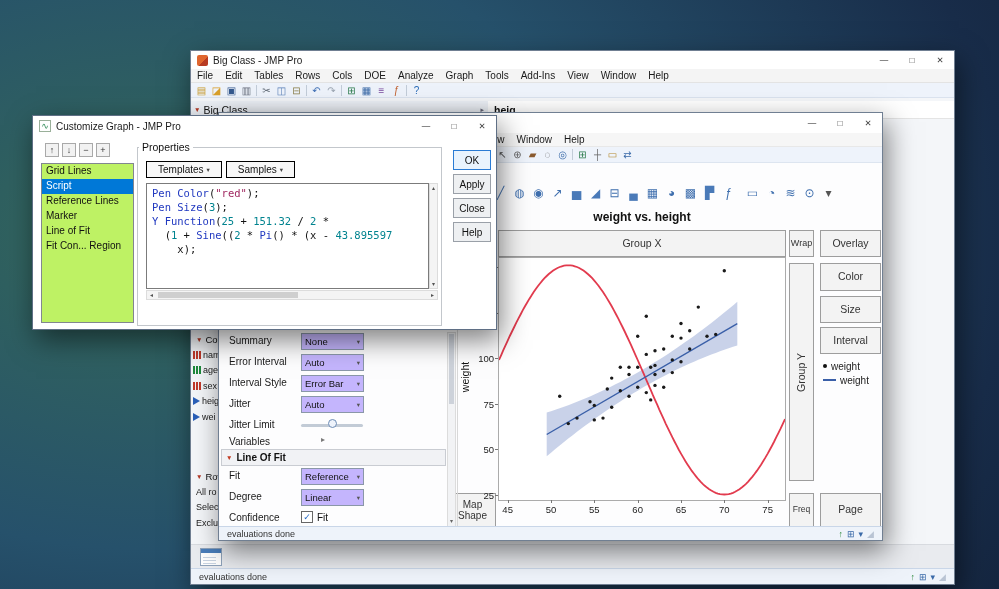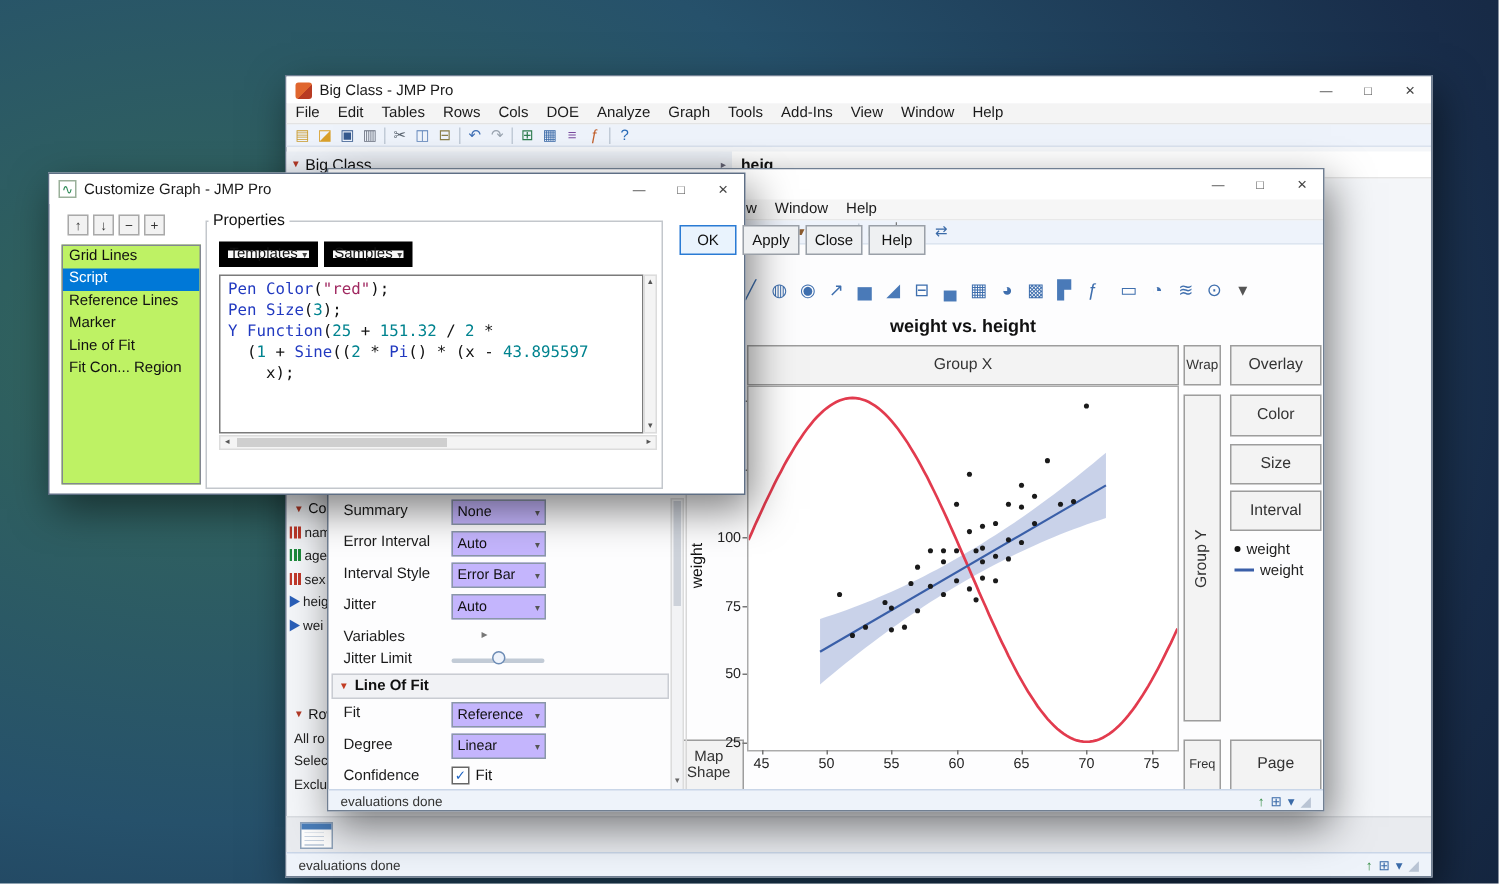--- a/index.html
+++ b/index.html
@@ -98,34 +98,34 @@
 #gb-win .statusbar{height:14px}
 
 #dlg{left:32px;top:115px;width:465px;height:215px;background:#fff;border:1px solid #5f6f85;z-index:3}
 #dlg .titlebar{height:20px}
 #dlg-icon{width:12px;height:12px;margin-left:6px;background:#fff;border:1px solid #9ab09a;font-size:9px;line-height:10px;text-align:center;color:#2e8b57;flex:none}
 #dlg-navs{position:absolute;left:12px;top:27px;display:flex;gap:3px}
 .navbtn{width:14px;height:14px;background:#f2f2f2;border:1px solid #a9a9a9;font-size:9px;line-height:12px;text-align:center;color:#333}
 #props-label{position:absolute;left:106px;top:25px;font-size:10.5px;background:#fff;padding:0 3px;z-index:2;color:#111}
 #props-box{position:absolute;left:104px;top:31px;width:305px;height:179px;border:1px solid #c3c7cc}
 #tplbtns{position:absolute;left:8px;top:13px;display:flex;gap:4px}
-.tplbtn{height:17px;background:#f7f7f7;border:6px solid #000000;display:flex;align-items:center;gap:3px;padding:0 1px;font-size:10px;color:#111}
+.tplbtn{height:17px;background:#f7f7f7;border:1px solid #000000;display:flex;align-items:center;gap:3px;padding:0 11px;font-size:10px;color:#111}
 .tplbtn .chev{font-size:6.5px;color:#444}
 #code{position:absolute;left:8px;top:35px;width:283px;height:106px;border:1px solid #7b7b7b;background:#fff;font-family:"DejaVu Sans Mono",monospace;font-size:10.5px;line-height:14px;padding:2px 0 0 5px;overflow:hidden}
 .code-line{white-space:pre}
 .tok-fn{color:#2139c0}.tok-num{color:#00838f}.tok-str{color:#a02860}.tok-p{color:#111}.tok-op{color:#111}.tok-var{color:#111}
 #code-vscroll{position:absolute;left:291px;top:35px;width:9px;height:106px;background:#f4f4f4;border:1px solid #dcdcdc;font-size:6px;color:#555;text-align:center}
 #code-vscroll .va{position:absolute;left:0;right:0;height:8px;line-height:8px}
 #code-hscroll{position:absolute;left:8px;top:142px;width:292px;height:10px;background:#f4f4f4;border:1px solid #dcdcdc;font-size:6px;color:#555}
 #code-hscroll .ha{position:absolute;top:0;width:9px;height:8px;line-height:8px;text-align:center}
 #code-hscroll .hthumb{position:absolute;left:11px;top:1px;width:140px;height:6px;background:#cfcfcf}
 #plist{position:absolute;left:8px;top:47px;width:93px;height:160px;border:1px solid #828790;background:#bef264;overflow:hidden}
 .dlist-item{height:15px;font-size:10px;padding:1px 0 0 4px;color:#111;white-space:nowrap}
 .dlist-item.selected{background:#0078d7;color:#fff}
-#dlg-buttons{position:absolute;left:420px;top:34px;display:flex;flex-direction:row;gap:4px}
+#dlg-buttons{position:absolute;left:420px;top:34px;display:flex;flex-direction:column;gap:4px}
 .abtn{width:38px;height:20px;background:#eef0f2;border:1px solid #9aa0a8;font-size:10px;display:flex;align-items:center;justify-content:center;color:#111}
 .abtn.default{border:1px solid #2a7bd4;background:#e9f3fd}
 </style>
 </head>
 <body>
 
 <div class="desktop">
 
   <div class="win" id="main-win">
     <div class="titlebar">
@@ -377,28 +377,28 @@
             <span class="chev">▾</span>
           </span>
         </div>
         <div class="cp-row cp-dropdown">
           <span class="cp-label">Jitter</span>
           <span class="cp-dd">
             <span class="cp-dd-val">Auto</span>
             <span class="chev">▾</span>
           </span>
         </div>
-        <div class="cp-row cp-disclosure">
-          <span class="cp-label">Variables</span>
-          <span class="cp-disc">▸</span>
-        </div>
         <div class="cp-row cp-slider">
           <span class="cp-label">Jitter Limit</span>
           <span class="cp-slider-track"></span>
           <span class="cp-slider-thumb"></span>
+        </div>
+        <div class="cp-row cp-disclosure">
+          <span class="cp-label">Variables</span>
+          <span class="cp-disc">▸</span>
         </div>
         <div class="cp-row cp-section">
           <span class="cp-tri">▼</span>
           <span class="cp-sec-label">Line Of Fit</span>
         </div>
         <div class="cp-row cp-dropdown">
           <span class="cp-label">Fit</span>
           <span class="cp-dd">
             <span class="cp-dd-val">Reference</span>
             <span class="chev">▾</span>

